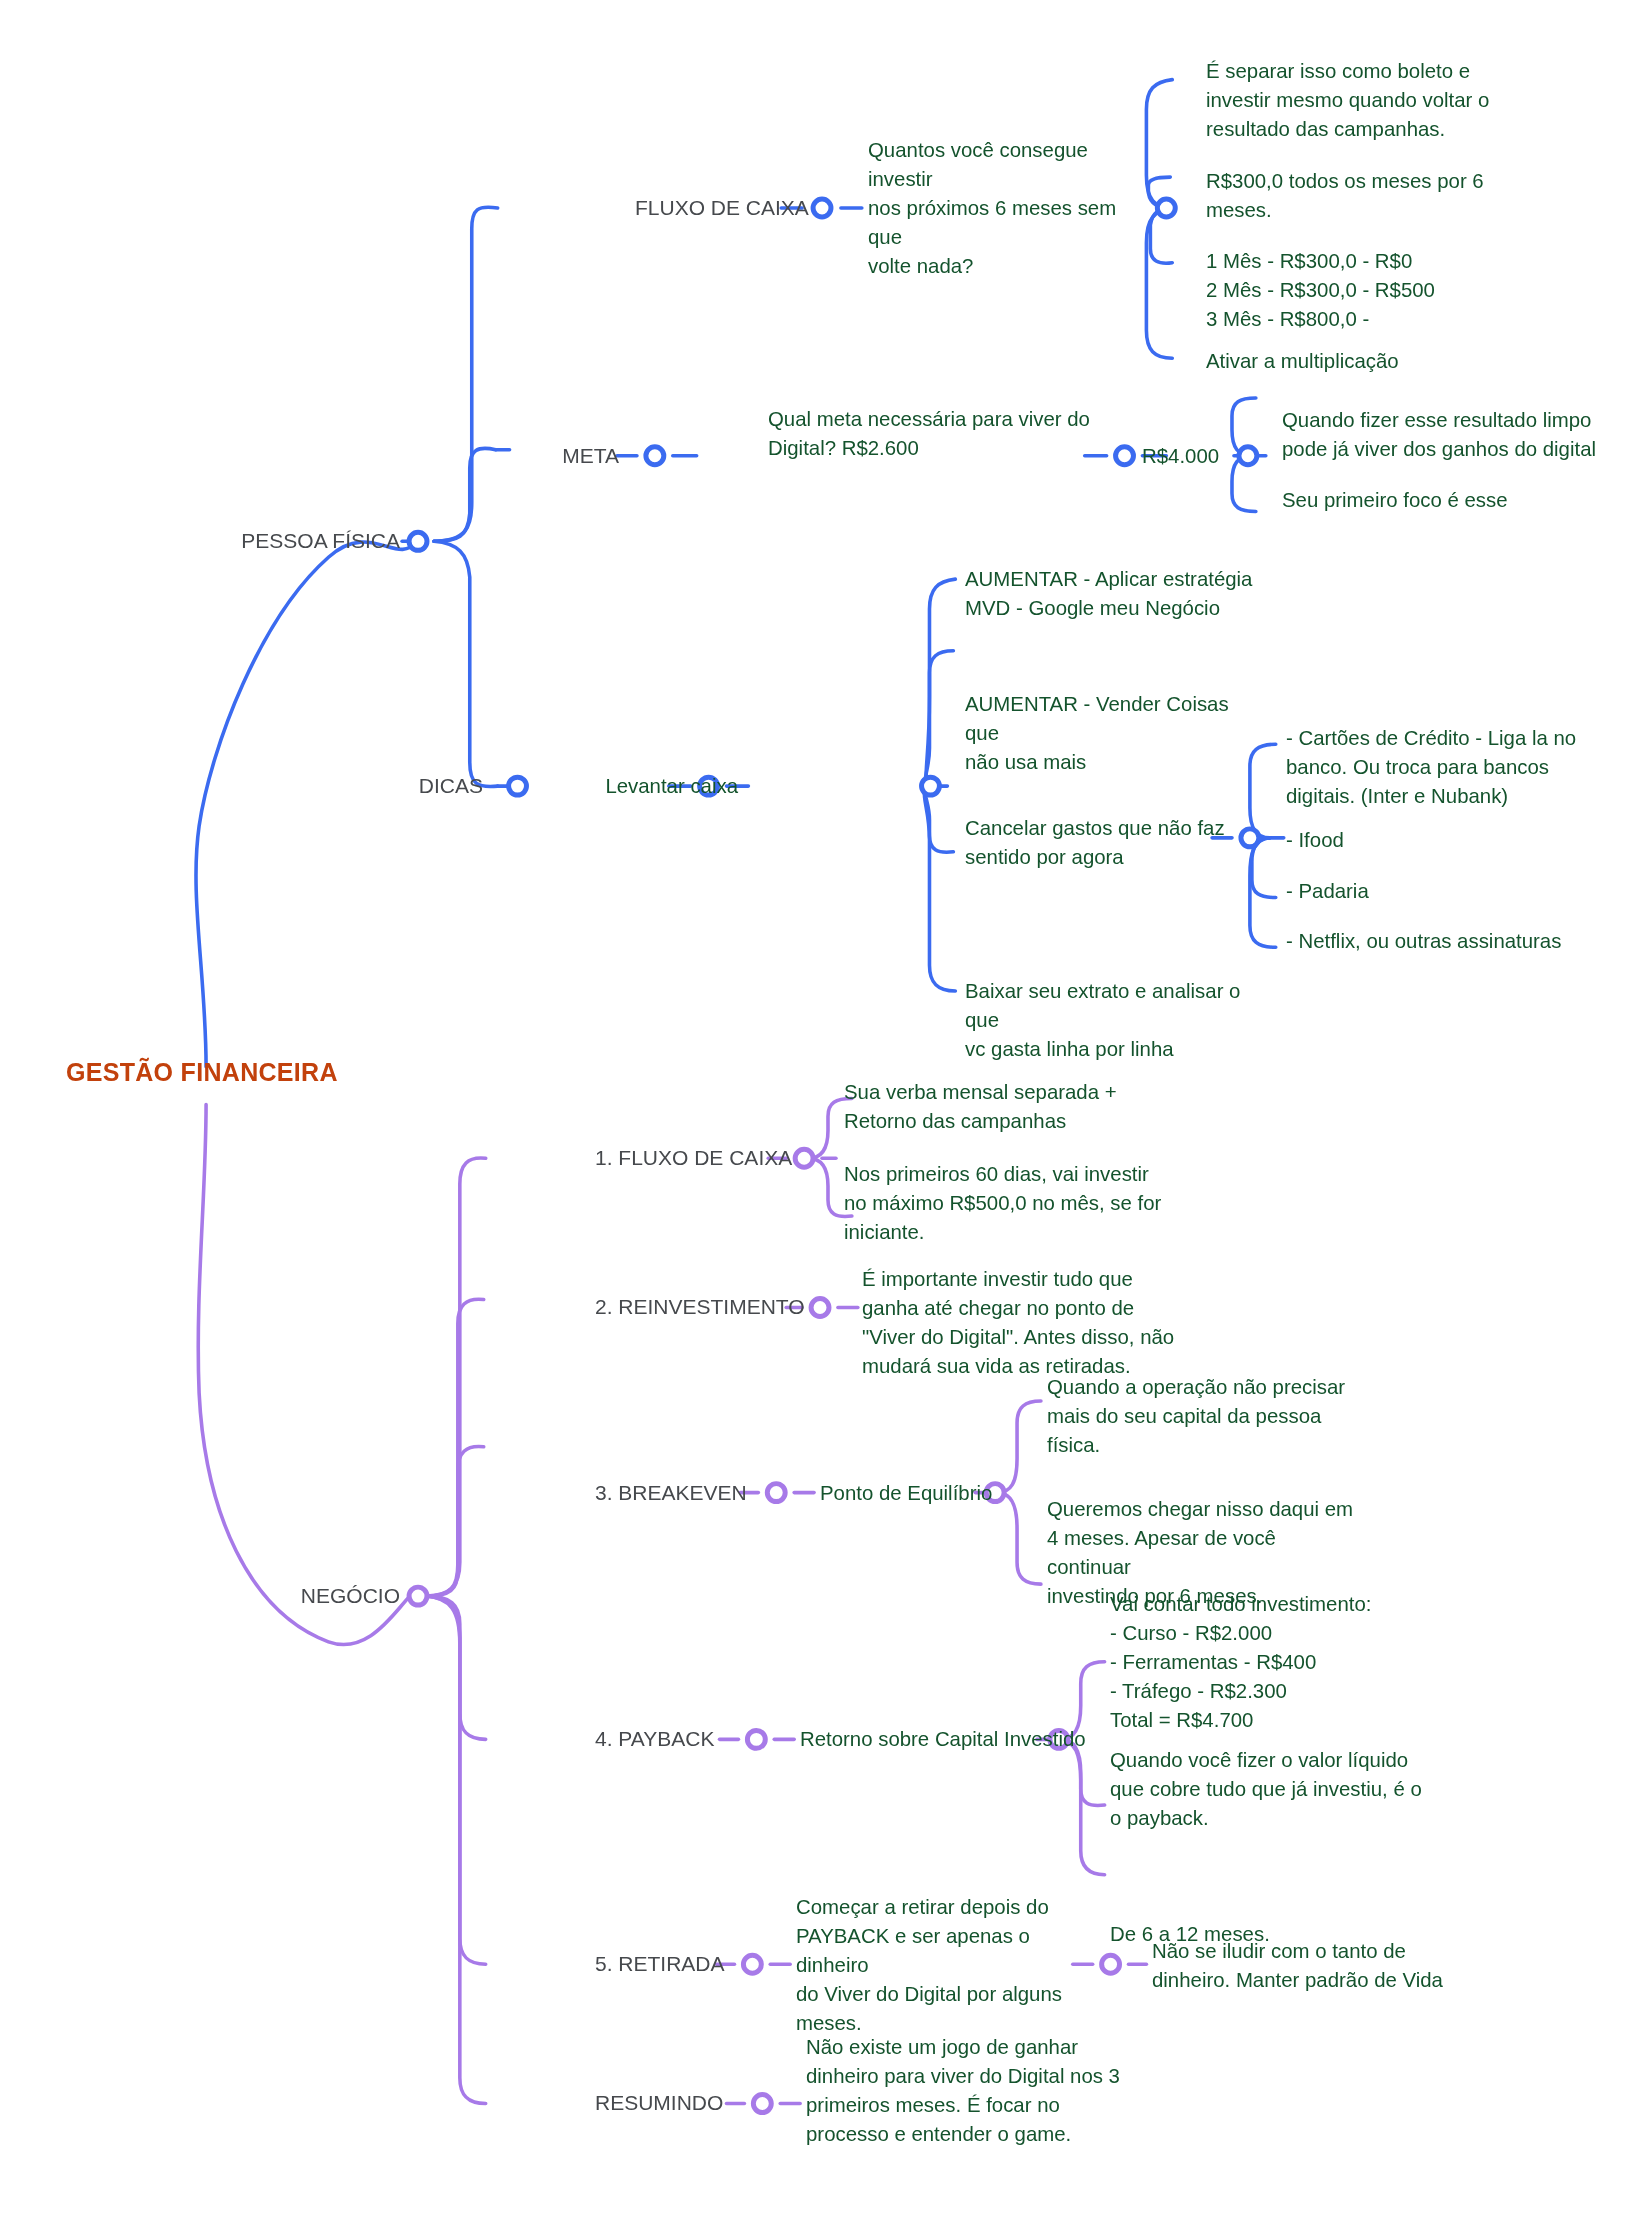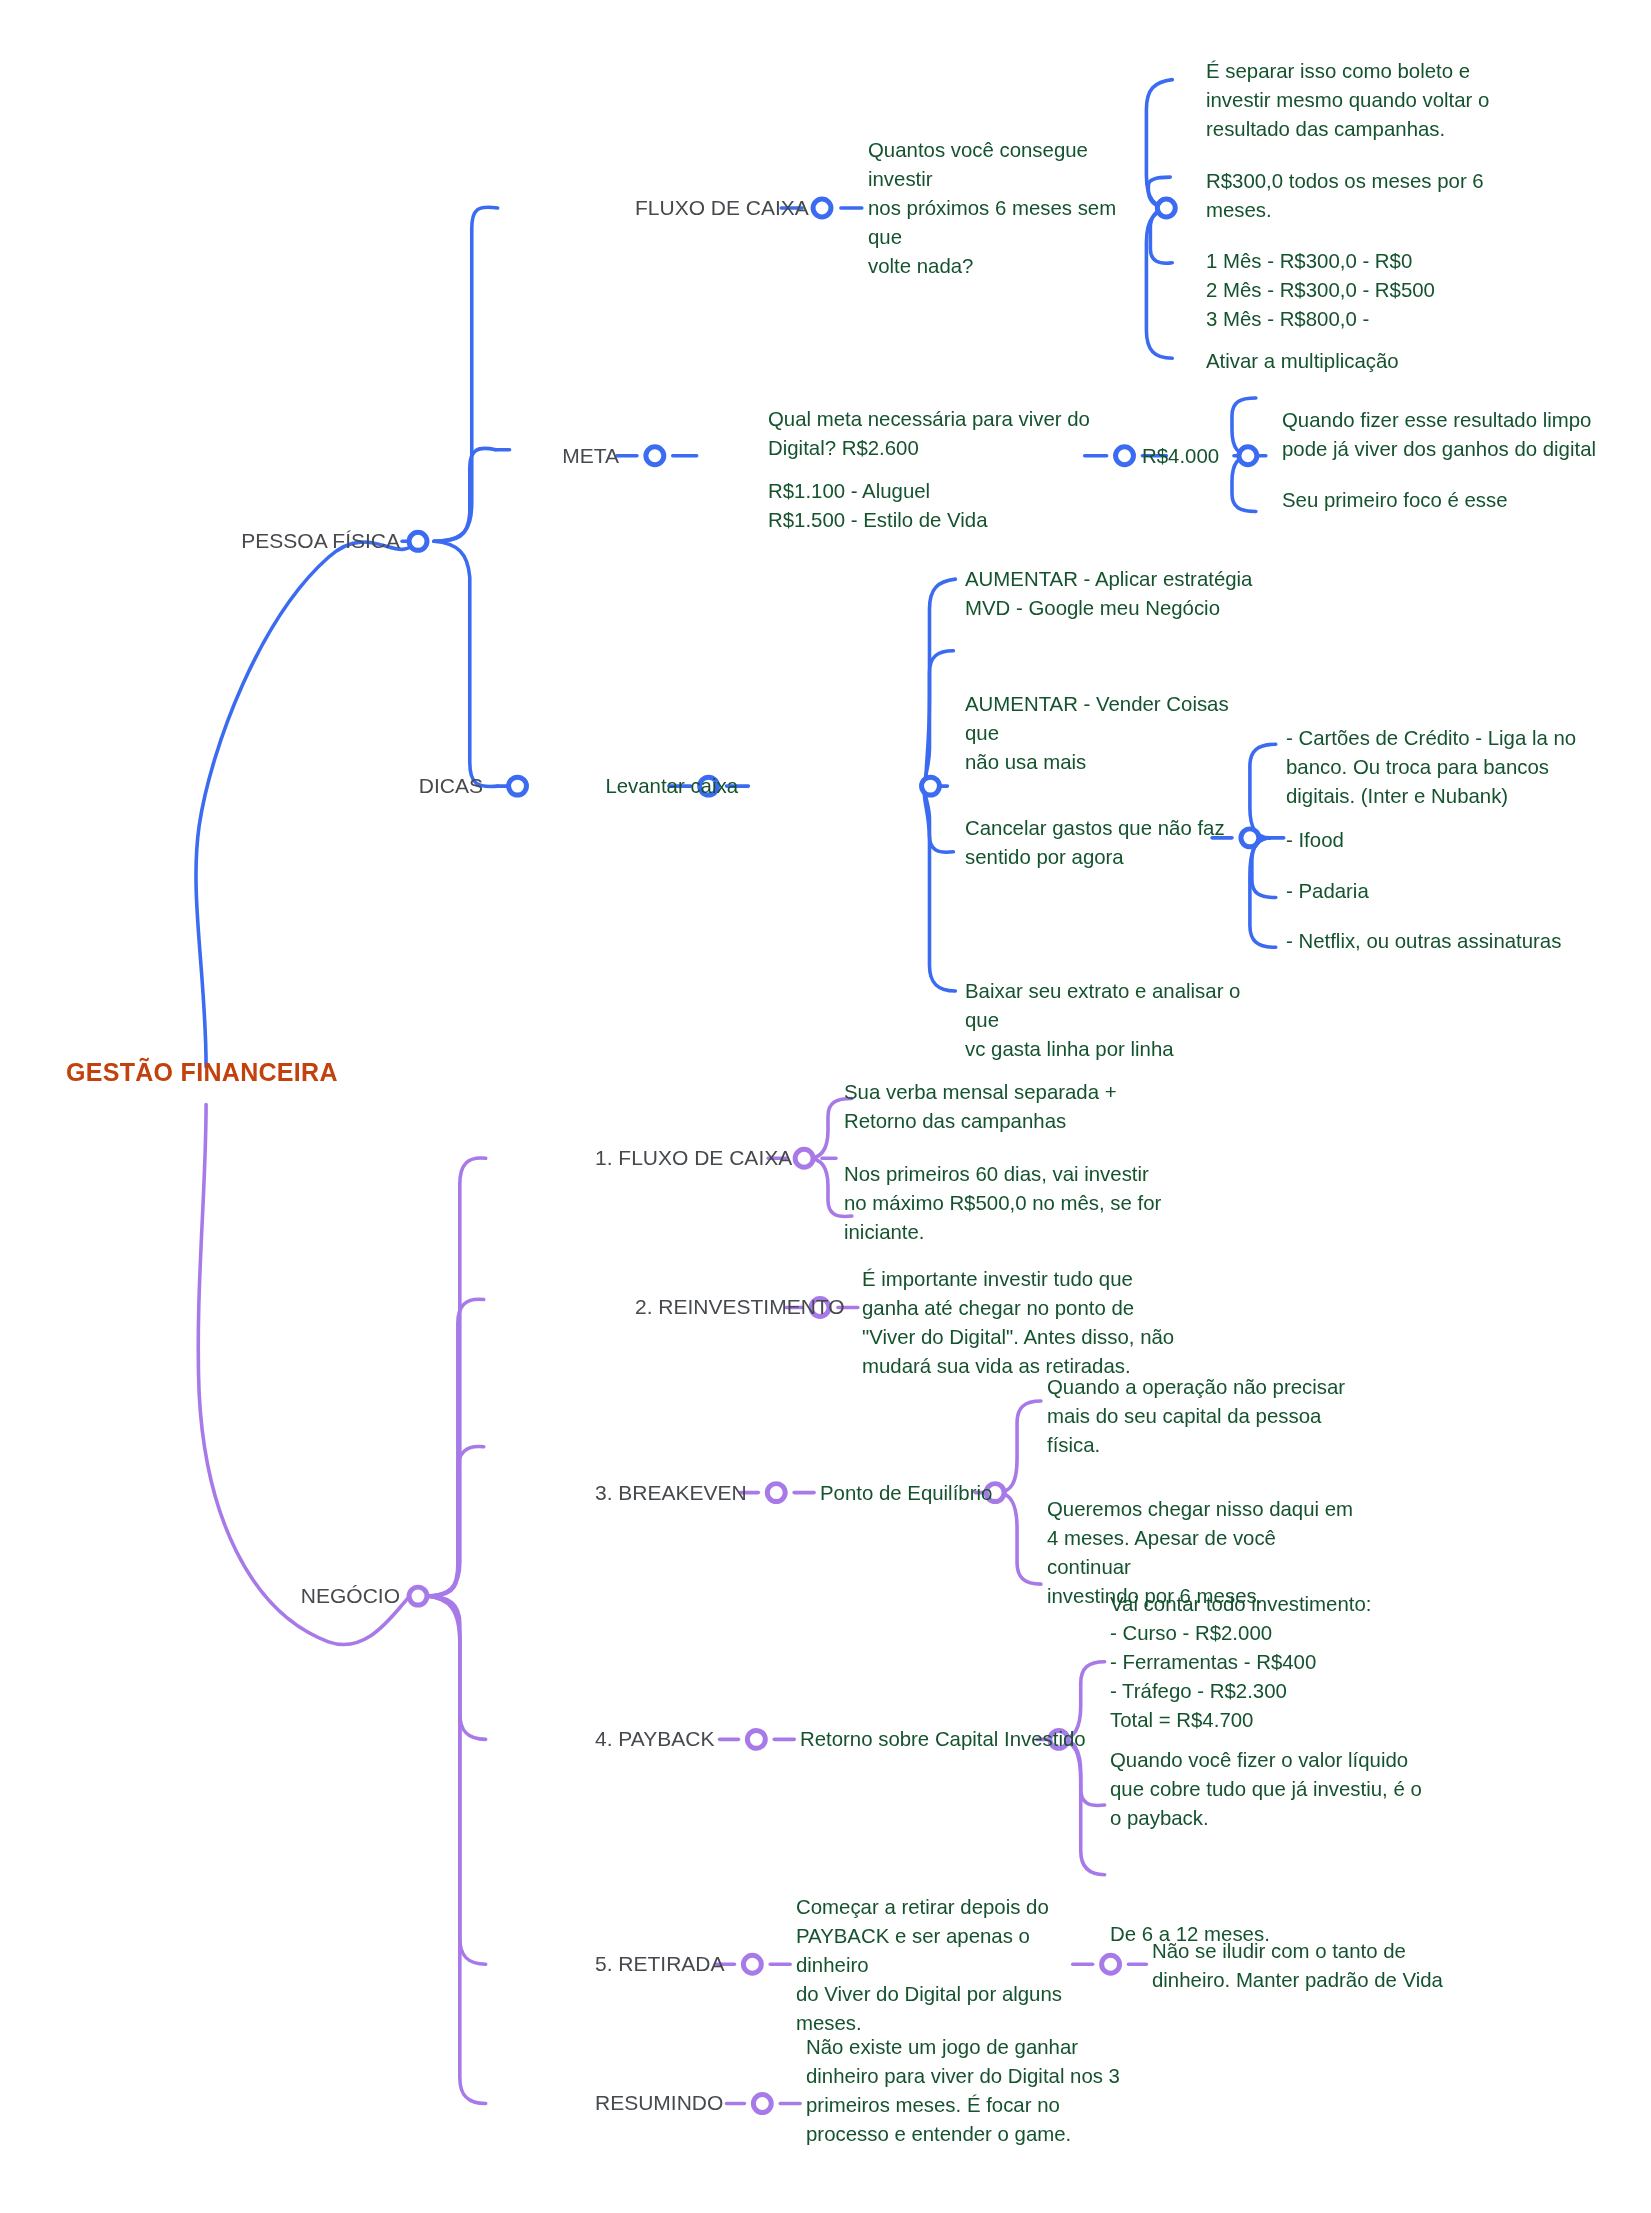--- a/index.html
+++ b/index.html
@@ -157,22 +157,20 @@
 meses.</div>
   <div class="node lvl2" style="left:1206px;top:247px;width:318px;">1 Mês - R$300,0 - R$0
 2 Mês - R$300,0 - R$500
 3 Mês - R$800,0 -</div>
   <div class="node lvl2" style="left:1206px;top:347px;width:299px;">Ativar a multiplicação</div>
 
   <div class="node lvl1 mid" style="left:639px;top:456px;transform:translate(-100%,-50%);padding-right:20px;">META</div>
 
   <div class="node lvl2" style="left:768px;top:405px;width:328px;">Qual meta necessária para viver do
 Digital? R$2.600</div>
-  <div class="node lvl2" style="left:768px;top:477px;width:328px;">R$1.100 - Aluguel
-R$1.500 - Estilo de Vida</div>
 
   <div class="node lvl2 mid" style="left:1142px;top:456px;">R$4.000</div>
 
   <div class="node lvl2" style="left:1282px;top:406px;width:318px;">Quando fizer esse resultado limpo
 pode já viver dos ganhos do digital</div>
   <div class="node lvl2" style="left:1282px;top:486px;width:318px;">Seu primeiro foco é esse</div>
 
   <div class="node lvl1 mid" style="left:501px;top:786px;transform:translate(-100%,-50%);padding-right:18px;">DICAS</div>
 
   <div class="node lvl2 mid" style="left:756px;top:786px;transform:translate(-100%,-50%);padding-right:18px;">Levantar caixa</div>
@@ -195,21 +193,21 @@
 
   <div class="node lvl1 mid" style="left:422px;top:1596px;transform:translate(-100%,-50%);padding-right:22px;">NEGÓCIO</div>
 
   <div class="node lvl1 mid" style="left:595px;top:1158px;">1. FLUXO DE CAIXA</div>
   <div class="node lvl2" style="left:844px;top:1078px;width:299px;">Sua verba mensal separada +
 Retorno das campanhas</div>
   <div class="node lvl2" style="left:844px;top:1160px;width:318px;">Nos primeiros 60 dias, vai investir
 no máximo R$500,0 no mês, se for
 iniciante.</div>
 
-  <div class="node lvl1 mid" style="left:595px;top:1307px;margin-left:40px;">2. REINVESTIMENTO</div>
+  <div class="node lvl1 mid" style="left:595px;top:1307px;">2. REINVESTIMENTO</div>
   <div class="node lvl2" style="left:862px;top:1265px;width:328px;">É importante investir tudo que
 ganha até chegar no ponto de
 "Viver do Digital". Antes disso, não
 mudará sua vida as retiradas.</div>
 
   <div class="node lvl1 mid" style="left:595px;top:1493px;">3. BREAKEVEN</div>
   <div class="node lvl2 mid" style="left:820px;top:1493px;">Ponto de Equilíbrio</div>
   <div class="node lvl2" style="left:1047px;top:1373px;width:299px;">Quando a operação não precisar
 mais do seu capital da pessoa
 física.</div>

